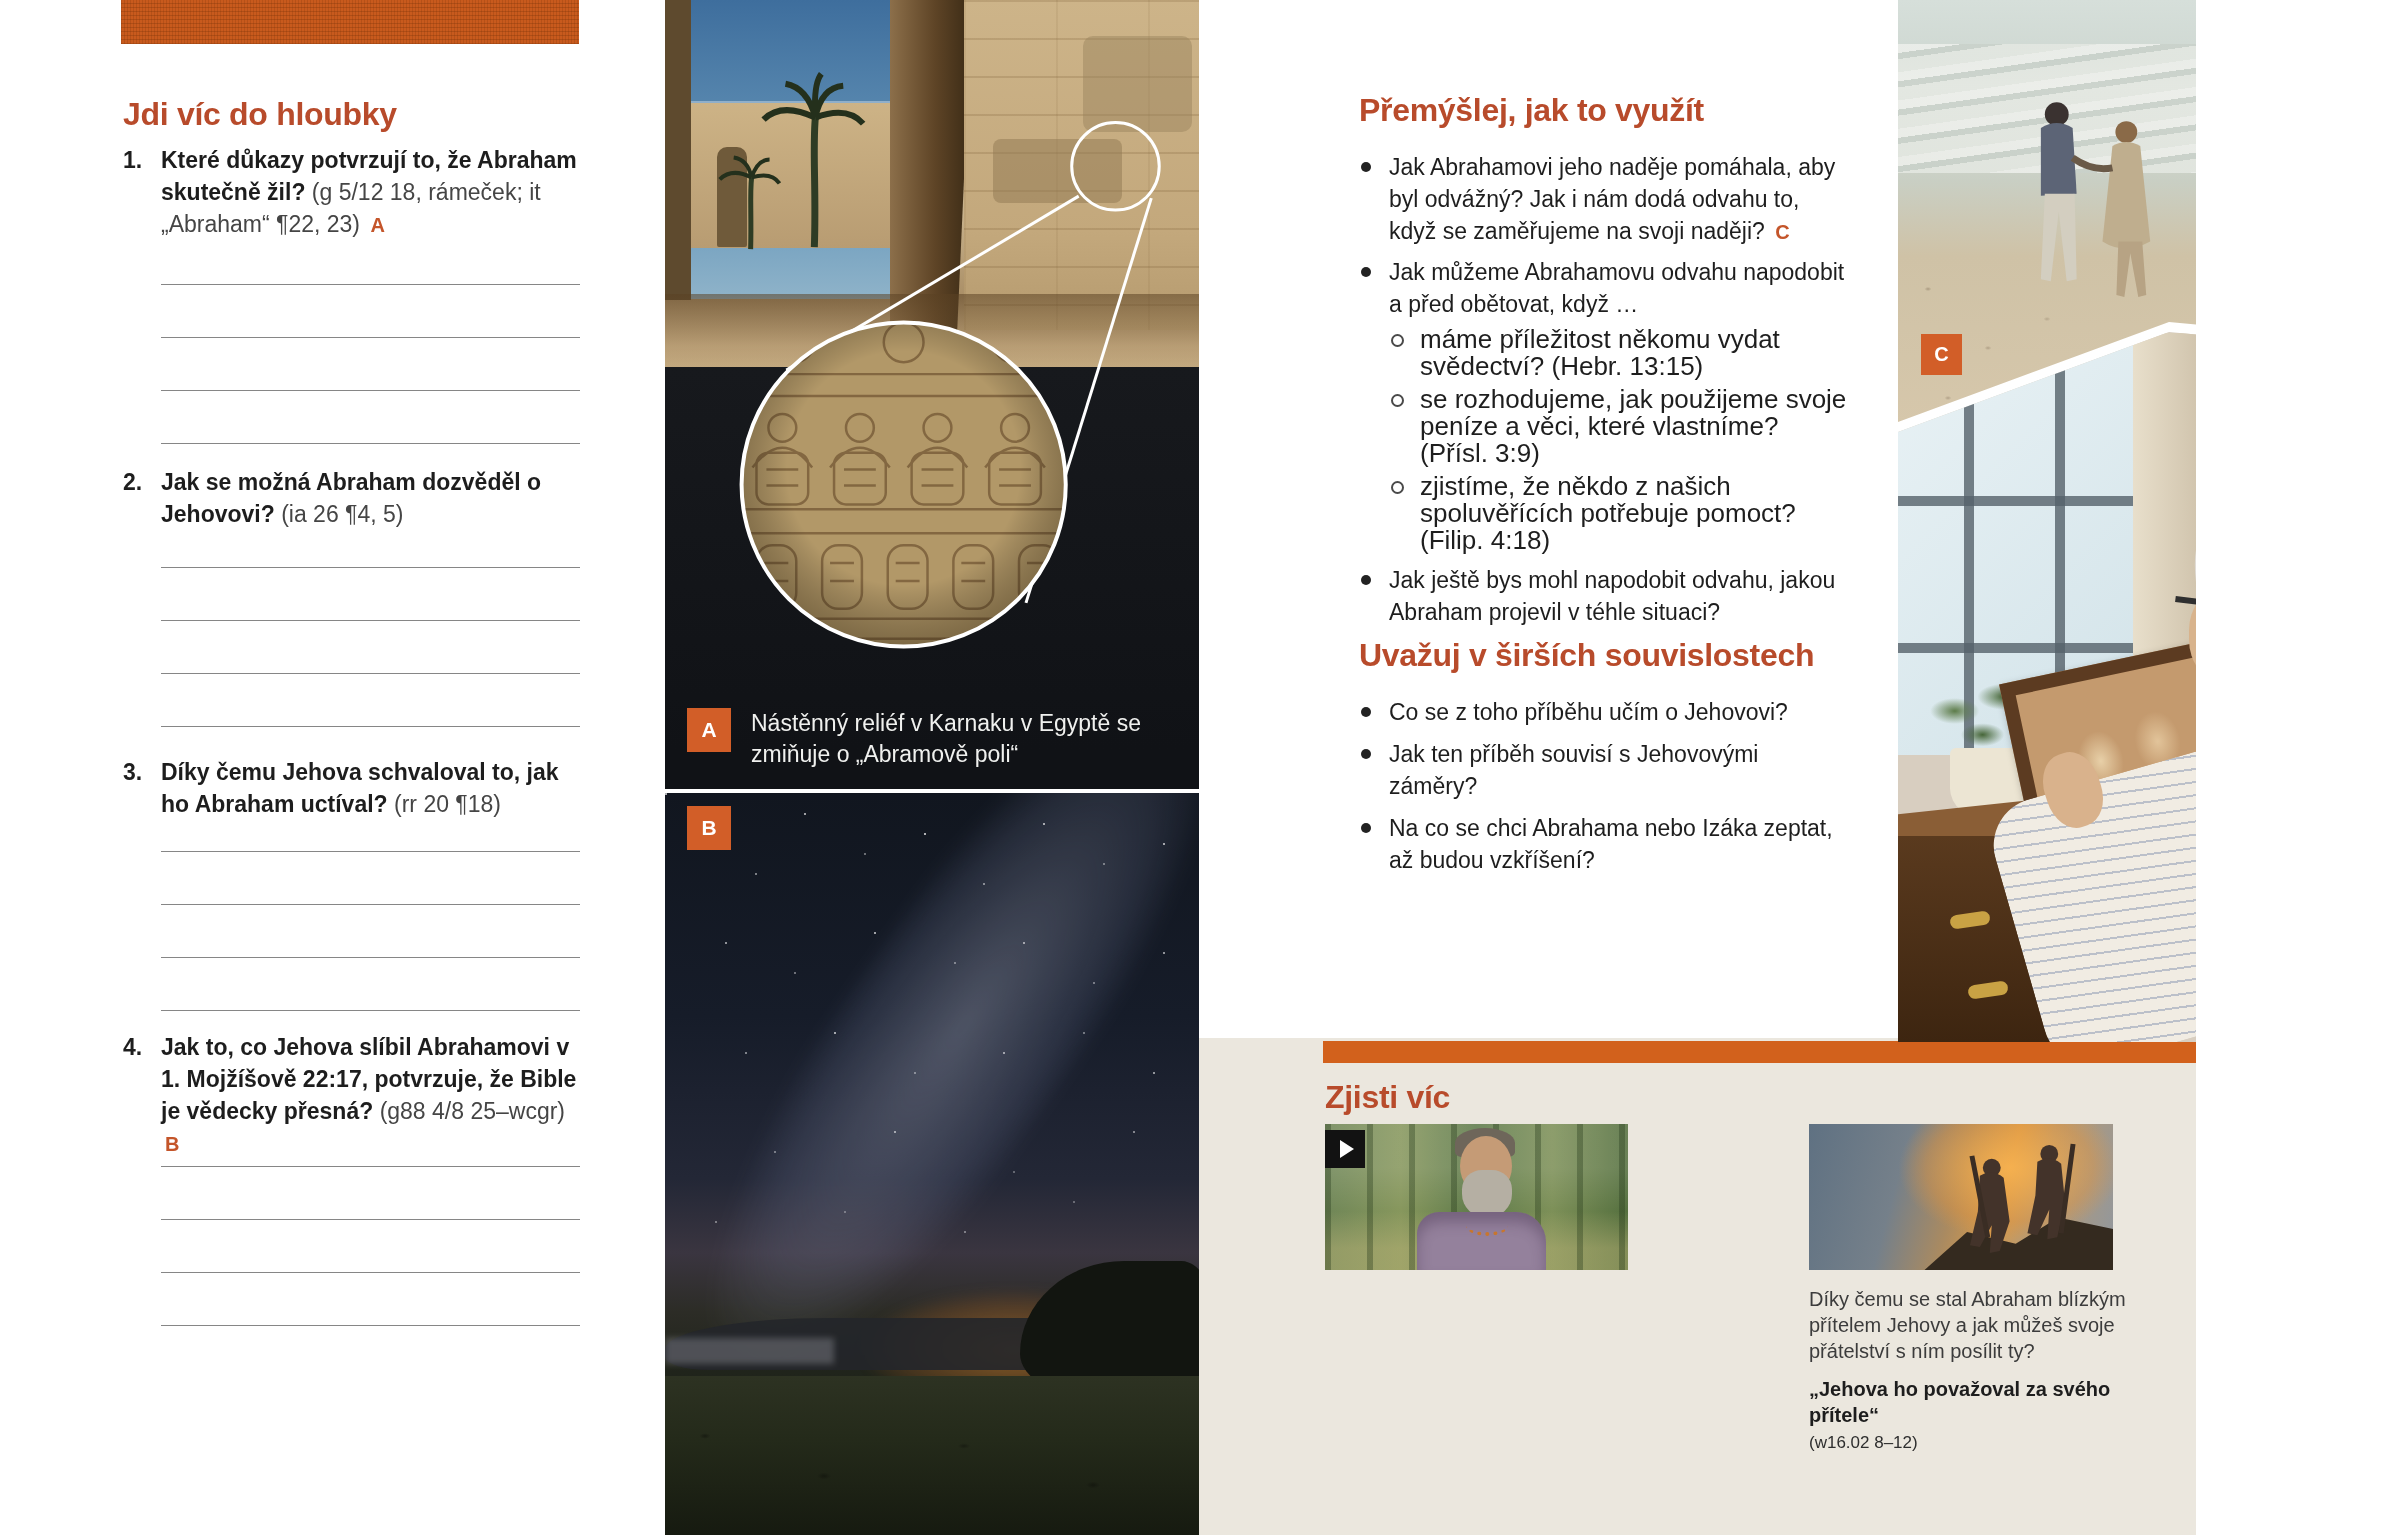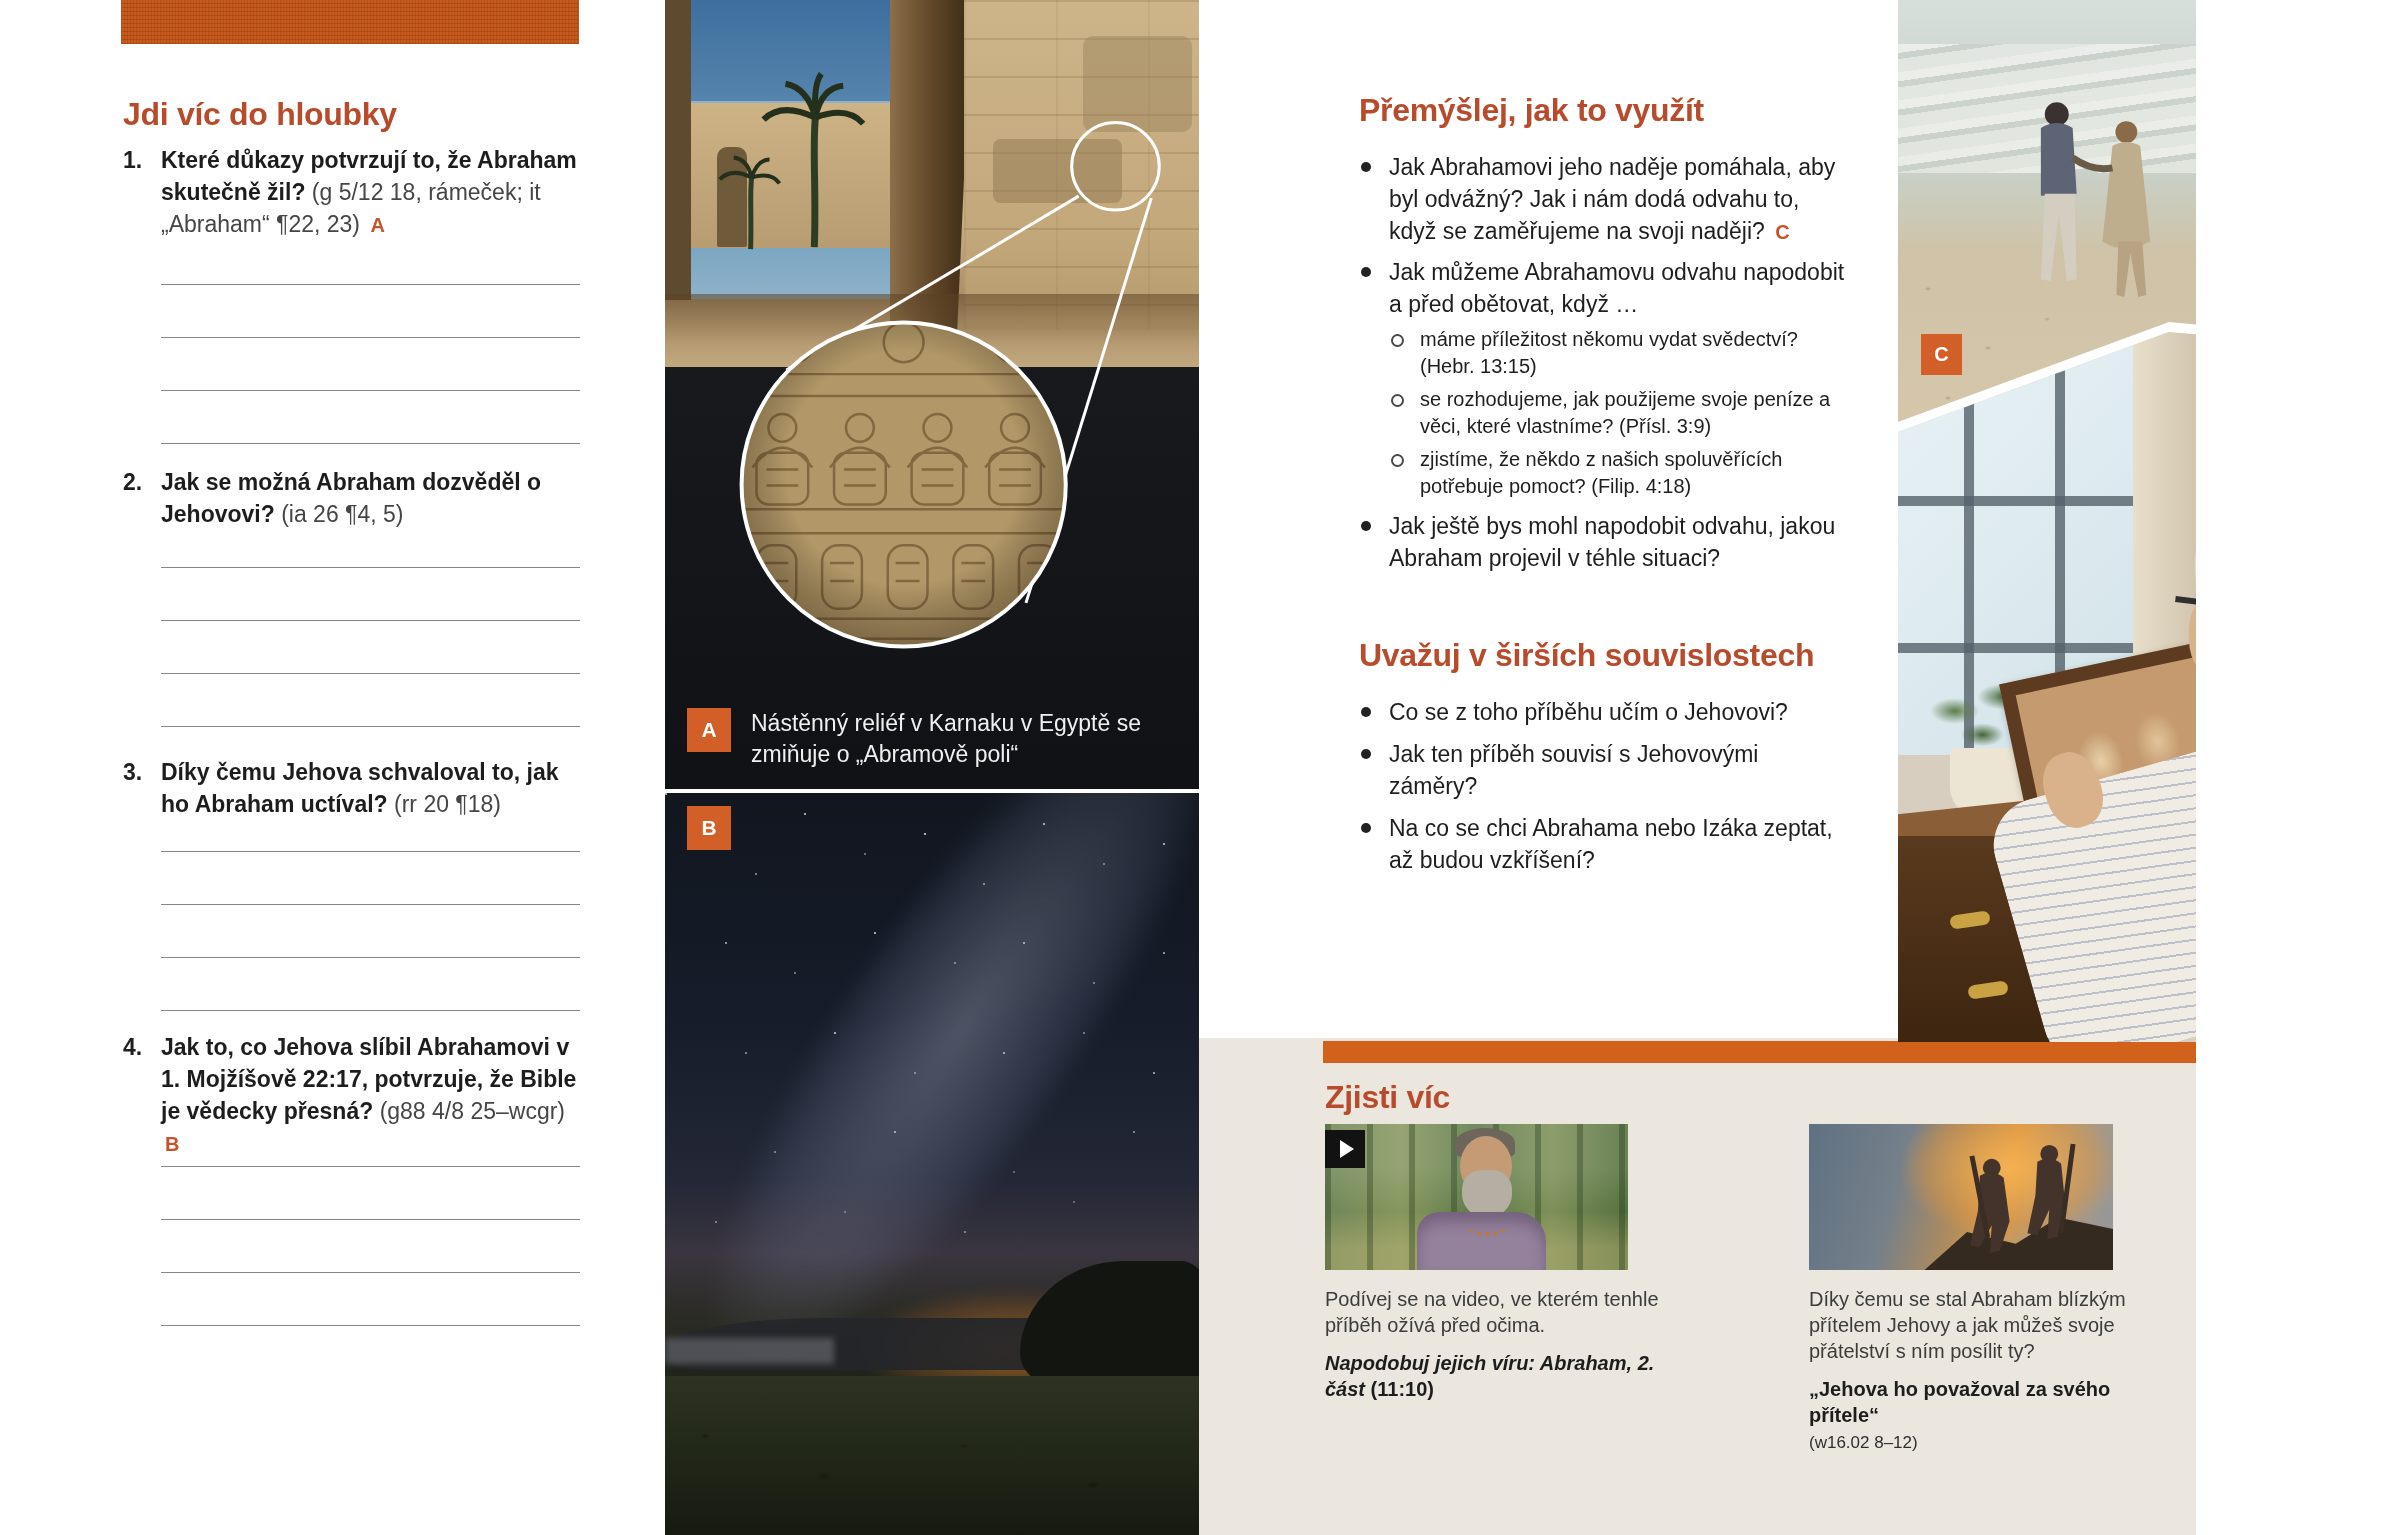--- a/index.html
+++ b/index.html
@@ -81,21 +81,21 @@
       linear-gradient(180deg,#2d3222 0%,#242a1a 40%,#161a10 100%);}
   .b-badge{left:22px;top:13px;}
 
   
   .apply{left:1359px;top:92px;width:490px;}
   .apply h2, .wider h2{margin:0 0 22px 0;}
   .b{display:flex;align-items:flex-start;margin-bottom:8px;}
   .dot{flex:0 0 10px;width:10px;height:10px;border-radius:50%;background:#222;margin:11px 18px 0 2px;}
   .ring{flex:0 0 9px;width:9px;height:9px;border-radius:50%;border:2px solid #4a4a4a;background:none;margin:8px 16px 0 32px;}
   .btxt{font-size:23px;line-height:32px;color:#1e1e1e;}
-  .stxt{font-size:20px;line-height:27px;color:#1e1e1e;}
+  .stxt{font-size:26px;line-height:27px;color:#1e1e1e;}
   .sub{margin-bottom:6px;}
   .sub-last{margin-bottom:10px;}
   .b2{margin-bottom:6px;}
   .wider{left:1359px;top:637px;width:490px;}
   .wider .b{margin-bottom:10px;}
 
   
   .beige{left:1199px;top:1038px;width:1189px;height:498px;background:#ebe7de;}
   .lm-bar{left:1323px;top:1041px;width:933px;height:22px;background:#d2611c;}
   .lm-heading{left:1325px;top:1079px;}
@@ -393,25 +393,20 @@
       <g fill="#43332a">
         <circle cx="34" cy="26" r="9"></circle>
         <path d="M22 34 q12 -8 24 2 l6 44 -10 30 -10 2 2 -28 -12 22 -10 -2 8 -34 z"></path>
         <circle cx="92" cy="12" r="9"></circle>
         <path d="M80 20 q12 -8 24 2 l4 40 -8 34 -10 2 2 -30 -12 26 -10 -2 8 -38 z"></path>
       </g>
       <path d="M14 14 L30 96 M116 2 L104 92" stroke="#3a2d24" stroke-width="5"></path>
     </svg>
   </div>
 
-  <div class="abs cap1">
-    <p class="cap">Podívej se na video, ve kterém tenhle příběh ožívá před očima.</p>
-    <p class="cap-title"><span class="it">Napodobuj jejich víru: Abraham, 2. část</span>
-      <span>(11:10)</span></p>
-  </div>
 
   <div class="abs cap2">
     <p class="cap">Díky čemu se stal Abraham blízkým přítelem Jehovy a jak můžeš svoje přátelství s ním posílit ty?</p>
     <p class="cap-title">„Jehova ho považoval za svého přítele“</p>
     <p class="cap-ref">(w16.02 8–12)</p>
   </div>
 
   <div class="abs photocol">
     <div class="beach">
       <div class="b-foam"></div>

